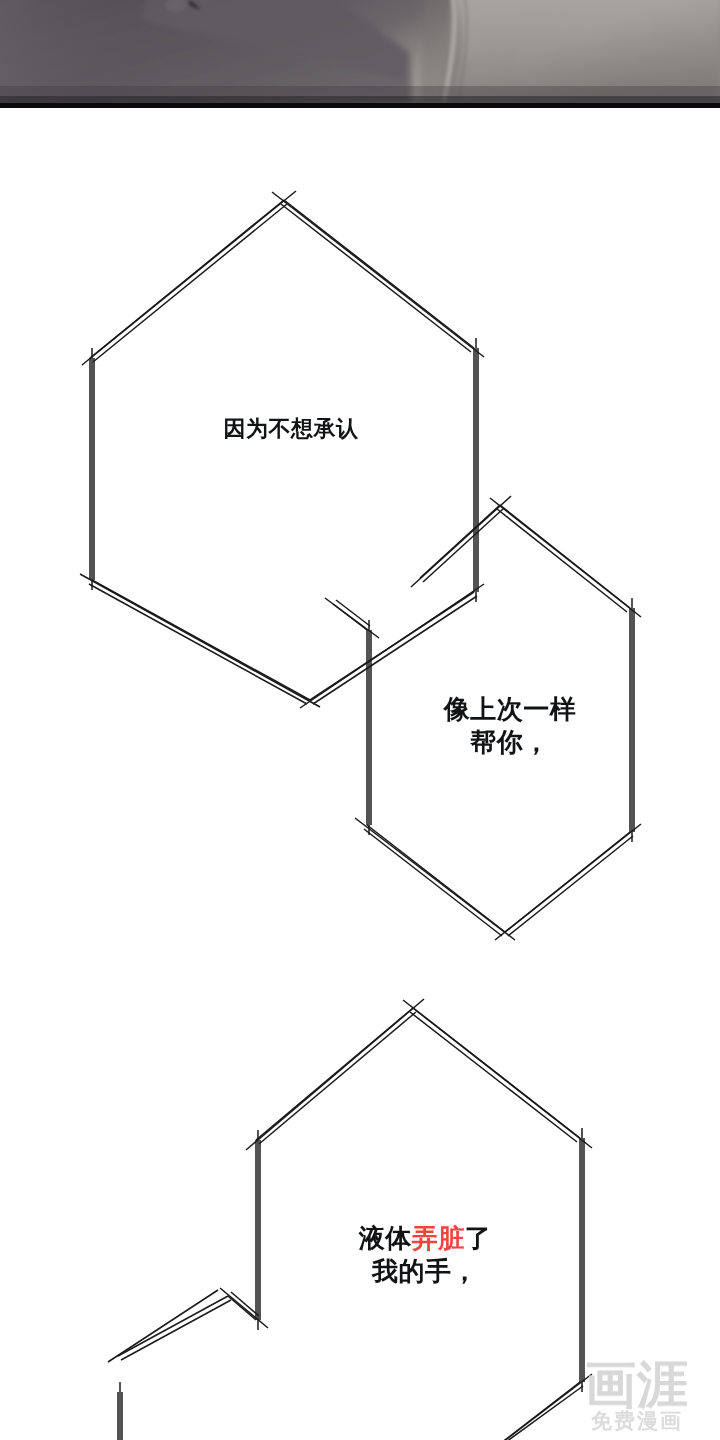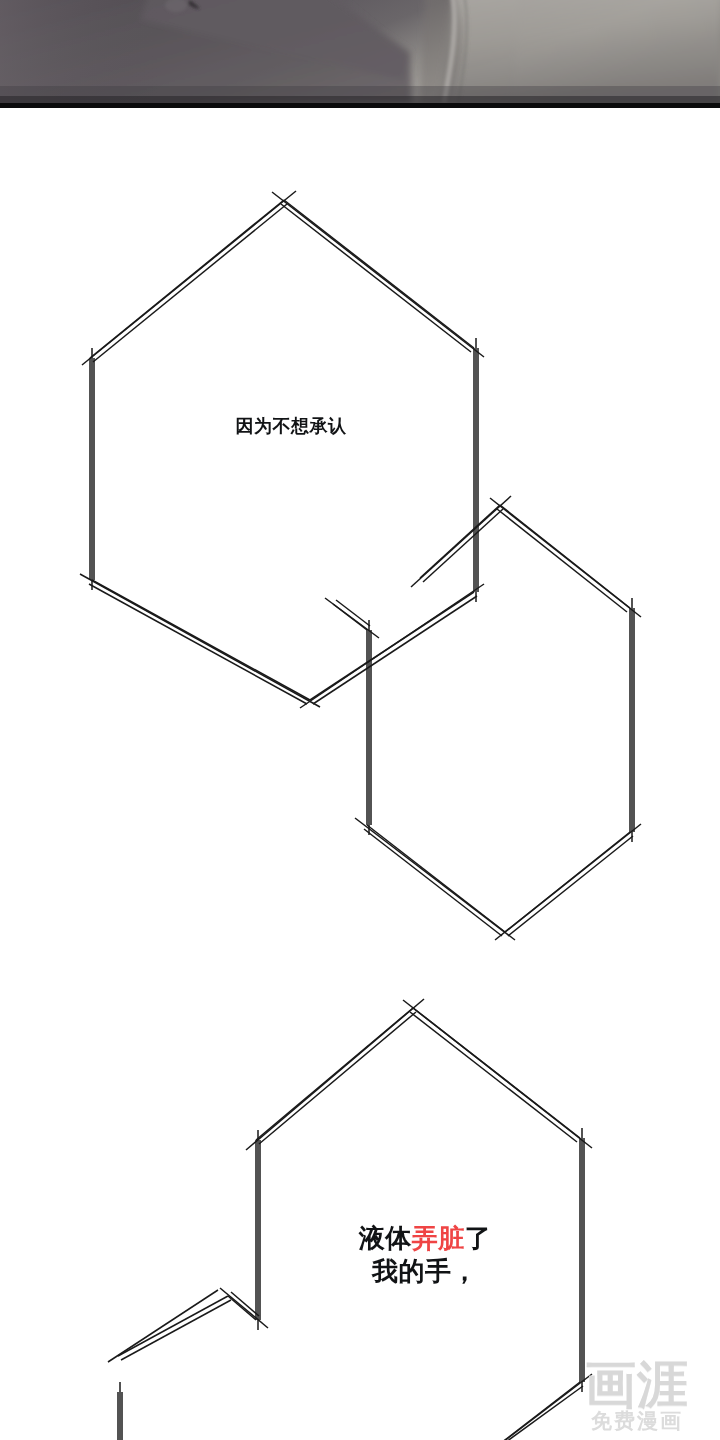--- a/index.html
+++ b/index.html
@@ -66,21 +66,21 @@
   }
   .hl {
     color: #ef4444;
   }
 
   #bubble1 { left: 60px; top: 180px; }
   #bubble1-text {
     left: 96px;
     top: 415px;
     width: 390px;
-    font-size: 18px;
+    font-size: 22px;
   }
 
   #bubble2 { left: 345px; top: 480px; }
   #bubble2-text {
     left: 360px;
     top: 693px;
     width: 300px;
     font-size: 26px;
   }
 
@@ -251,20 +251,22 @@
           <path d="M26,150 L26,345"></path>
         <path d="M24,140 L24,355"></path>
 
         <path d="M22,150 L-12,124"></path>
           <path d="M25,146 L-9,120"></path>
         <path d="M34,158 L-20,118"></path>
       </g>
     </svg>
   </div>
   <div class="bubble-text" id="bubble2-text">
+    <div>像上次一样</div>
+    <div>帮你，</div>
   </div>
 
   <div class="bubble" id="bubble3">
     <svg width="520" height="460" viewBox="0 0 520 460">
       <g fill="none" stroke="#1a1a1a" stroke-width="1.5" stroke-linecap="butt">
 
         <path d="M156,150 L313,18"></path>
           <path d="M159,154 L316,22"></path>
         <path d="M146,160 L324,9"></path>
 

